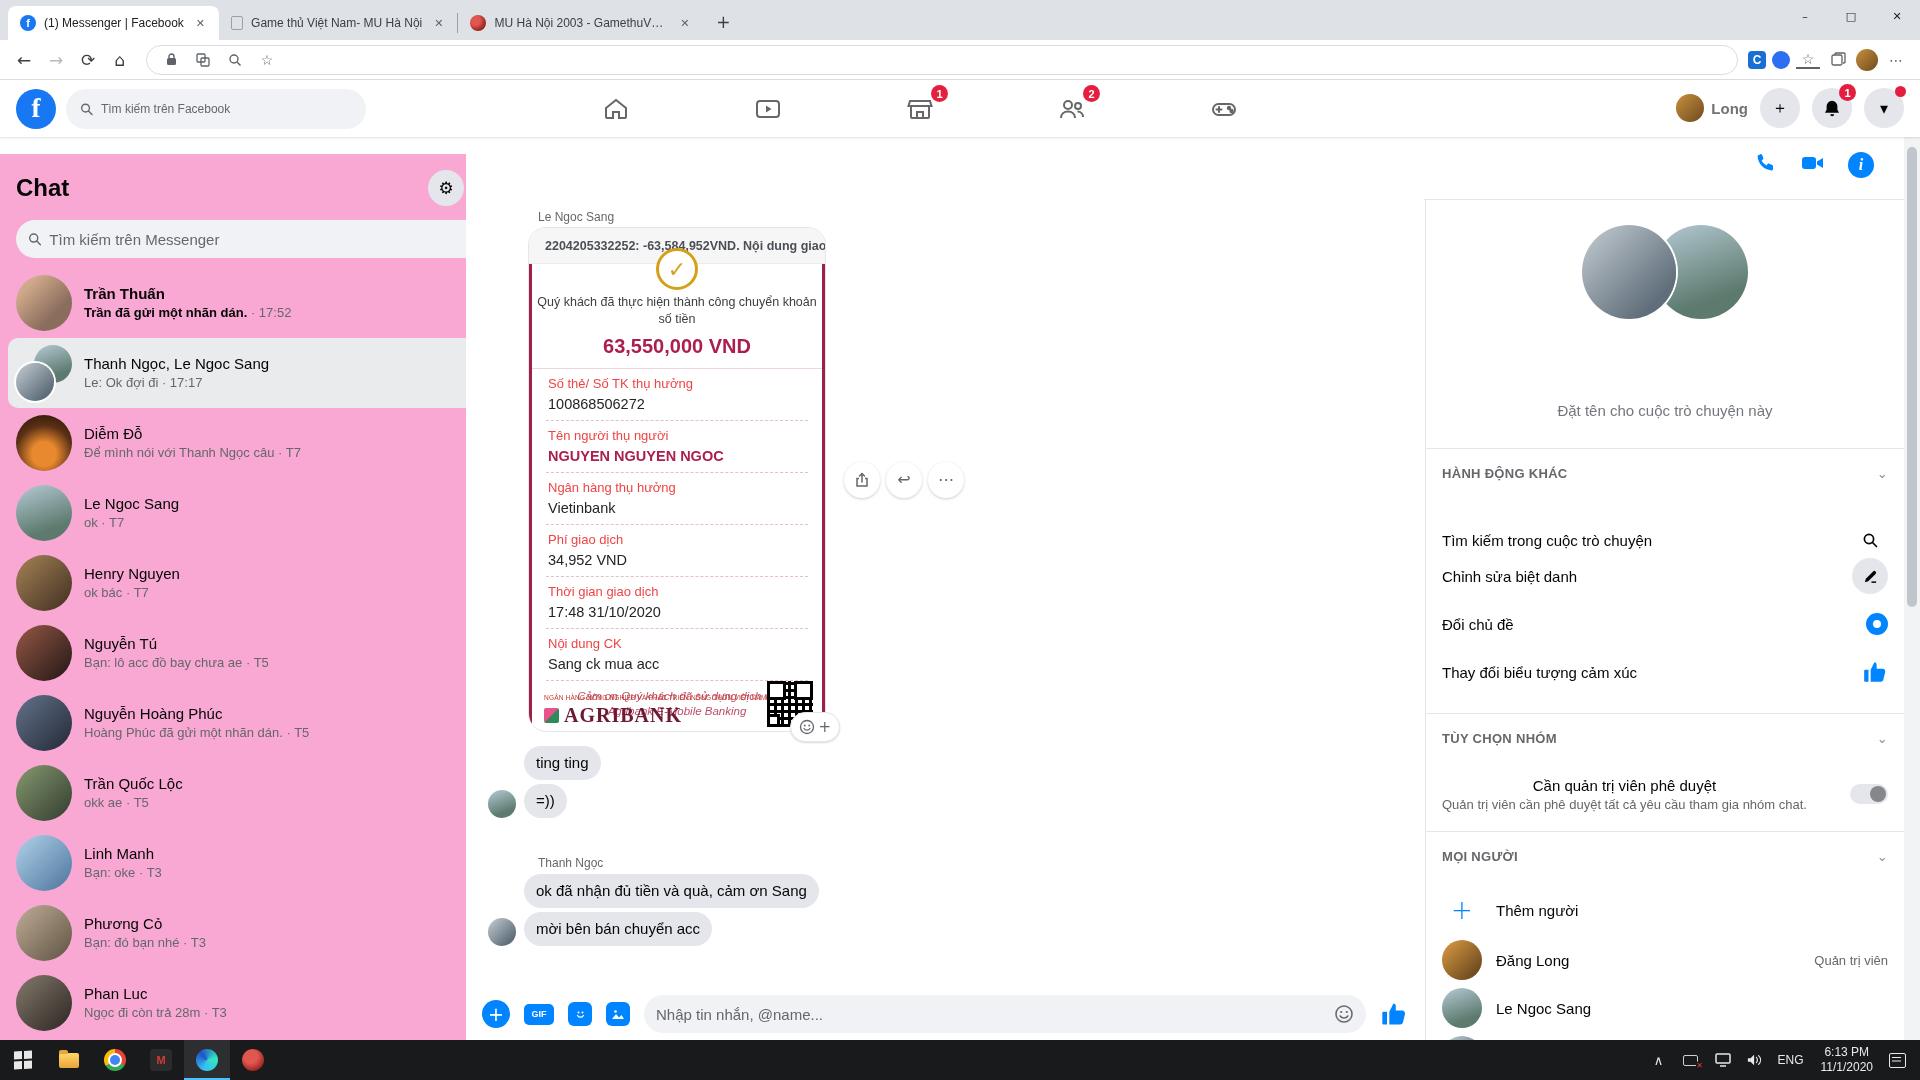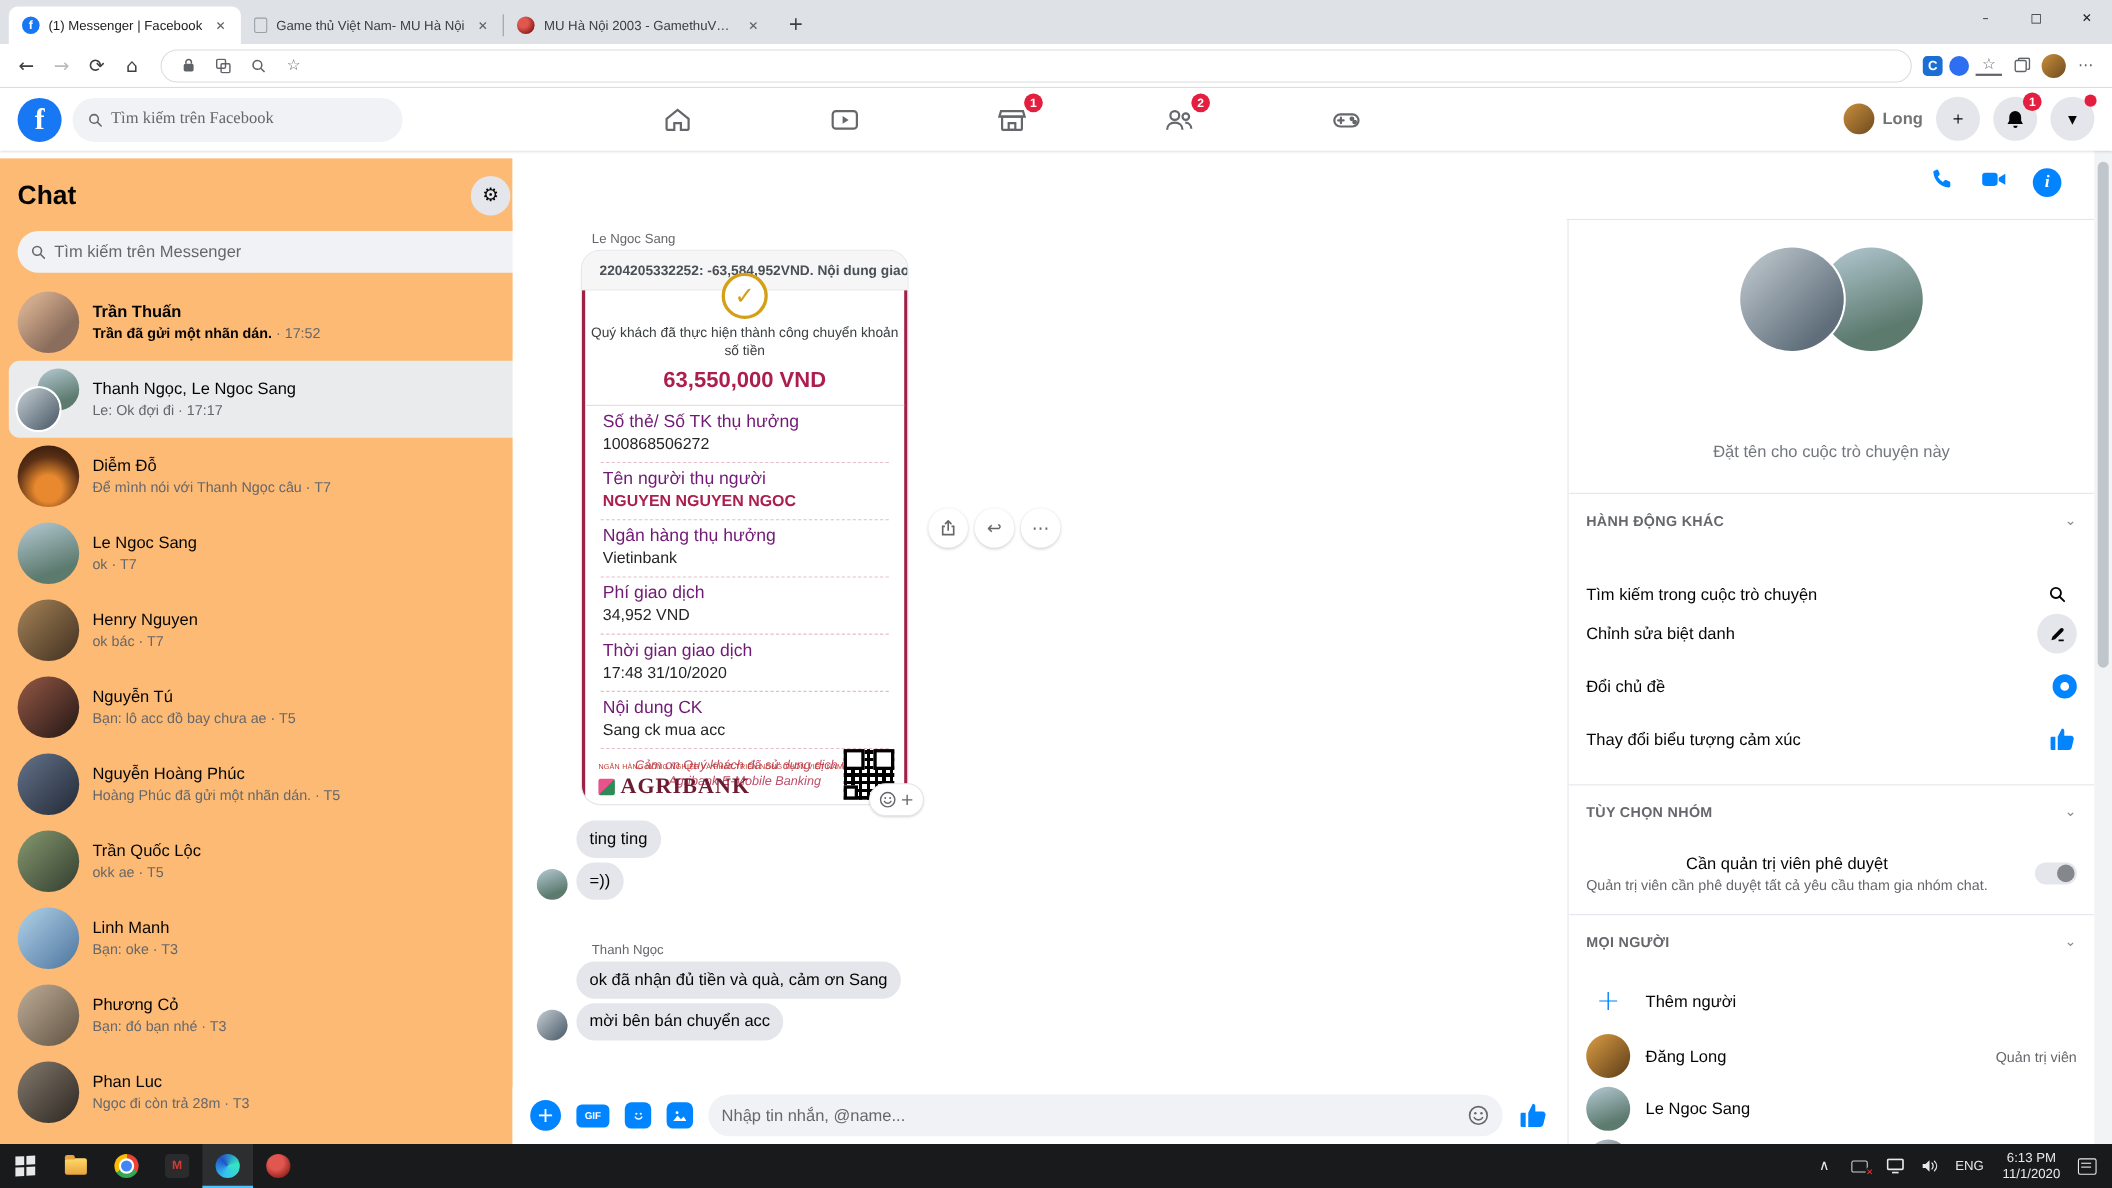--- a/index.html
+++ b/index.html
@@ -30,36 +30,36 @@
   .smallic { width:24px; height:24px; display:flex; align-items:center; justify-content:center; color:#5f6368; font-size:14px; flex:none; }
   .addr-right { display:flex; align-items:center; gap:6px; padding-right:4px; }
   .extC { width:18px; height:18px; border-radius:4px; background:#1b6fd4; color:#fff; font-size:12px; font-weight:bold; display:flex; align-items:center; justify-content:center; }
   .extDot { width:18px; height:18px; border-radius:50%; background:#2d6ff0; }
   .avatar-mini { width:22px; height:22px; border-radius:50%; background:linear-gradient(135deg,#c98f3d,#6e4a1e); }
 
   
   .fbheader { position:absolute; top:80px; left:0; width:1920px; height:57px; background:#fff; box-shadow:0 1px 2px rgba(0,0,0,.12); display:flex; align-items:center; z-index:20; }
   .fblogo { width:40px; height:40px; border-radius:50%; background:#1877f2; color:#fff; font-size:27px; font-weight:bold; display:flex; align-items:center; justify-content:center; margin-left:16px; font-family:"Liberation Serif",serif; }
   .fbsearch { margin-left:10px; width:300px; height:40px; background:#f0f2f5; border-radius:20px; display:flex; align-items:center; padding:0 14px; gap:8px; }
-  .fbsearch input { border:none; outline:none; background:transparent; font-size:15px; color:#7f1d1d; width:100%; font-family:Liberation Serif, serif; }
+  .fbsearch input { border:none; outline:none; background:transparent; font-size:12px; color:#7f1d1d; width:100%; font-family:Liberation Sans, sans-serif; }
   .fbsearch input::placeholder { color:#65676b; }
   .centernav { position:absolute; left:560px; top:0; height:57px; display:flex; gap:40px; }
   .navtab { width:112px; height:57px; display:flex; align-items:center; justify-content:center; position:relative; }
   .badge { position:absolute; top:5px; right:28px; min-width:17px; height:17px; border-radius:9px; background:#e41e3f; color:#fff; font-size:11px; font-weight:bold; display:flex; align-items:center; justify-content:center; padding:0 4px; }
   .fbright { position:absolute; right:16px; top:8px; display:flex; align-items:center; gap:12px; }
   .profilechip { display:flex; align-items:center; gap:7px; }
   .profilechip .pav { width:28px; height:28px; border-radius:50%; background:linear-gradient(135deg,#c98f3d,#6e4a1e); }
   .profilechip .pname { font-size:15px; font-weight:bold; color:#737373; }
   .circlebtn { width:40px; height:40px; border-radius:50%; background:#e4e6eb; display:flex; align-items:center; justify-content:center; position:relative; font-size:16px; color:#050505; }
   .circlebtn .cbadge { position:absolute; top:-4px; right:-4px; min-width:17px; height:17px; border-radius:9px; background:#e41e3f; color:#fff; font-size:11px; font-weight:bold; display:flex; align-items:center; justify-content:center; padding:0 4px; }
   .circlebtn .cdot { position:absolute; top:-2px; right:-2px; width:11px; height:11px; border-radius:50%; background:#e41e3f; }
 
   
   .content { position:absolute; top:137px; left:0; width:1920px; height:903px; }
-  .sidebar { position:absolute; left:0; top:7px; width:529px; height:903px; background:#fdba74; border-right:1px solid #e4e6eb; }
+  .sidebar { position:absolute; left:0; top:17px; width:529px; height:903px; background:#f9a8d4; border-right:1px solid #e4e6eb; }
   .mid { position:absolute; left:466px; top:0; width:958px; height:903px; background:#fff; }
   .rpanel { position:absolute; left:1425px; top:63px; width:479px; height:840px; background:#fff; border-left:1px solid #e4e6eb; }
   .convheader { position:absolute; left:466px; top:0; width:1438px; height:63px; border-bottom:1px solid #e4e6eb; background:#fff; }
   .pagescroll { position:absolute; right:0; top:0; width:16px; height:903px; background:#f1f3f4; }
   .pagescroll .thumb { position:absolute; left:3px; top:10px; width:10px; height:460px; background:#c1c6cc; border-radius:5px; }
   .midscroll { position:absolute; left:1412px; top:75px; width:8px; height:80px; background:#c4c8cd; border-radius:4px; }
 
   
   .sb-header { display:flex; align-items:center; padding:16px 16px 8px 16px; }
   .sb-title { font-size:24px; font-weight:bold; color:#050505; flex:1; }
@@ -110,21 +110,21 @@
   .imgrow { display:flex; align-items:center; }
   .receiptwrap { position:relative; margin-left:40px; width:298px; flex:none; }
   .receipt { width:298px; height:505px; border-radius:18px; overflow:hidden; border:1px solid #e4e6eb; background:#fff; }
   .smsbar { height:36px; background:#f6f6f6; border-bottom:1px solid #ececec; font-size:12.5px; font-weight:bold; color:#4b4f56; line-height:36px; padding:0 16px; white-space:nowrap; overflow:hidden; }
   .rbody { position:relative; height:469px; border-left:3px solid #9e2146; border-right:3px solid #9e2146; padding-top:30px; }
   .rbadge { position:absolute; top:-16px; left:50%; transform:translateX(-50%); width:42px; height:42px; border-radius:50%; background:#fff; border:3px solid #d4a017; color:#d4a017; font-weight:bold; font-size:22px; display:flex; align-items:center; justify-content:center; }
   .rsuccess { text-align:center; font-size:12.5px; color:#3c4043; line-height:17px; }
   .ramount { text-align:center; font-size:20px; font-weight:bold; color:#ab1e4f; margin:7px 0 10px; }
   .rsolid { border-top:1px solid #f0d5dd; margin:0 0px; }
   .rrow { padding:7px 16px 6px; }
-  .rlabel { font-size:16px; color:#701a75; line-height:16px; }
+  .rlabel { font-size:13px; color:#ef4444; line-height:16px; }
   .rvalue { font-size:14.5px; color:#242526; line-height:20px; margin-top:2px; }
   .rvalue.maroon { color:#ab1e4f; font-weight:bold; }
   .rdash { border-top:1px dashed #e3bfca; margin:0 14px; }
   .rthanks { text-align:center; font-size:11.5px; font-style:italic; color:#bf4e6a; line-height:15px; margin-top:8px; }
   .rfooter { position:absolute; bottom:0; left:0; right:0; height:56px; padding:5px 12px 6px; display:flex; justify-content:space-between; align-items:flex-end; }
   .banksmall { font-size:6.5px; color:#c0392b; letter-spacing:.2px; margin-bottom:3px; white-space:nowrap; }
   .banklogo { display:flex; align-items:center; gap:5px; }
   .banksq { width:15px; height:15px; background:linear-gradient(135deg,#e7538a 0 49%,#2e8b57 51% 100%); border-radius:2px; }
   .bankname { font-family:"Liberation Serif",serif; font-weight:bold; font-size:20px; color:#6d1a33; letter-spacing:1px; }
   .qr { width:46px; height:46px; position:relative; flex:none;

